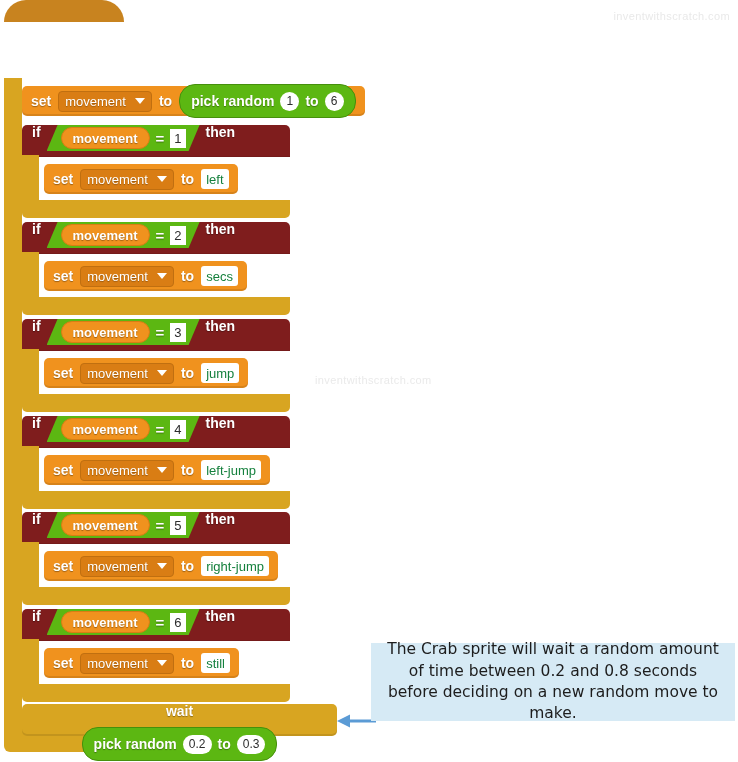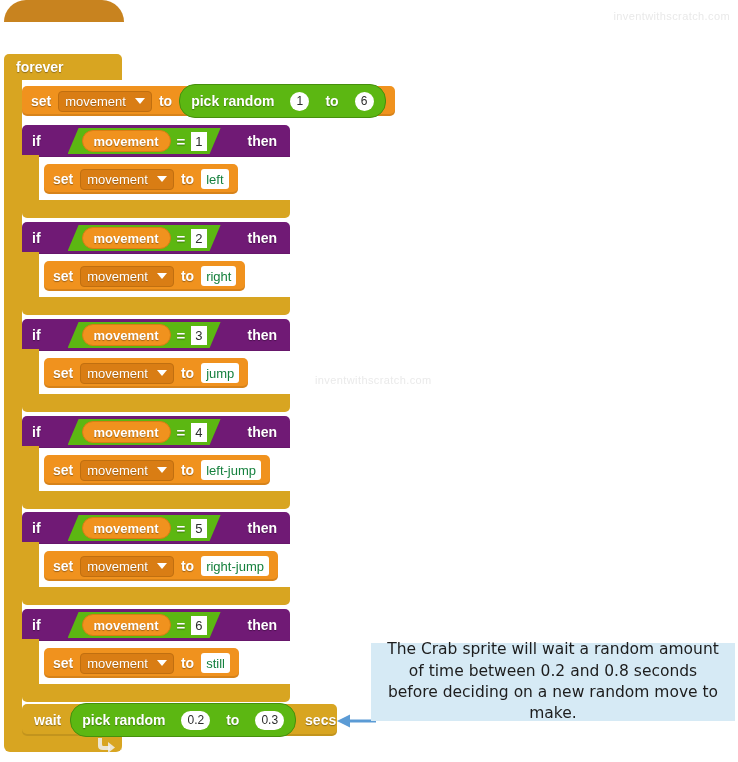--- a/index.html
+++ b/index.html
@@ -128,24 +128,24 @@
     padding: 0 5px;
     display: flex; align-items: center;
     text-shadow: none;
     white-space: nowrap;
   }
 
   
   .ifhead {
     position: absolute;
     height: 32px;
-    background: #701a75;
+    background: #7f1d1d;
     border-radius: 5px 5px 0 0;
-    display: flex; align-items: center;
-    padding: 0 10px; gap: 27px;
+    display: flex; 
+    padding: 0 10px; gap: 6px;
     box-shadow: inset 0 -1px 0 rgba(0,0,0,.08);
   }
   .ifleft {
     position: absolute;
     width: 17px;
     background: #d8a521;
   }
   .iffoot {
     position: absolute;
     height: 18px;
@@ -181,21 +181,21 @@
   }
   .eq { color:#fff; font-weight:bold; font-size:15px; text-shadow:0 1px 1px rgba(0,0,0,.35); }
 
   
   .oval {
     background: #5cb712;
     border: 1px solid #46900c;
     border-radius: 16px;
     height: 26px;
     display: inline-flex; align-items: center;
-    gap: 16px;
+    gap: 6px;
     padding: 16px 11px;
     text-align: center;
   }
   .numoval {
     background: #ffffff;
     color: #2d2d2d;
     border-radius: 11px;
     height: 19px;
     min-width: 19px;
     padding: 0 6px;
@@ -238,23 +238,20 @@
 </style>
 </head>
 <body>
 
 <div id="stage">
 
   <div class="watermark wm-top">inventwithscratch.com</div>
   <div class="watermark wm-mid">inventwithscratch.com</div>
   <div class="watermark wm-bot">inventwithscratch.com</div>
 
-  <div class="forever-head">
-    <span class="btxt">forever</span>
-  </div>
   <div class="forever-body"></div>
   <div class="forever-foot"></div>
   <div class="forever-arrow">
     <svg width="20" height="18" viewBox="0 0 20 18">
       <path d="M2 3 L2 11 Q2 15 7 15 L14 15 L14 11 L7 11 Q6 11 6 9 L6 3 Z" fill="#f0f0f0" opacity="0.85"></path>
       <path d="M12 7 L19 12.5 L12 18 Z" fill="#f0f0f0" opacity="0.85"></path>
     </svg>
   </div>
 
   <div class="hat-top"></div>
@@ -305,21 +302,21 @@
     <span class="btxt">then</span>
   </div>
   <div class="ifleft" style="left:22px; top:252px; height:48px;"></div>
   <div class="setblock" style="left:44px; top:261px;">
     <span class="btxt">set</span>
     <span class="dropdown">
       <span>movement</span>
       <span class="caret"></span>
     </span>
     <span class="btxt">to</span>
-    <span class="textinput">right</span>
+    <span class="textinput">secs</span>
   </div>
   <div class="iffoot" style="left:22px; top:297px; width:268px;"></div>
 
   <div class="ifhead" style="left:22px; top:319px; width:268px;">
     <span class="btxt">if</span>
     <span class="hexshape" style="clip-path:polygon(11px 0,100% 0,calc(100% - 11px) 100%,0 100%);">
       <span class="varpill">movement</span>
       <span class="eq">=</span>
       <span class="numfield">3</span>
     </span>
@@ -393,21 +390,21 @@
     <span class="btxt">set</span>
     <span class="dropdown">
       <span>movement</span>
       <span class="caret"></span>
     </span>
     <span class="btxt">to</span>
     <span class="textinput">still</span>
   </div>
   <div class="iffoot" style="left:22px; top:684px; width:268px;"></div>
 
-  <div class="waitblock" style="left:22px; top:704px; width:315px;">
+  <div class="waitblock" style="left:22px; top:704px; width:315px;flex-direction:column;">
     <span class="btxt">wait</span>
     <span class="oval">
       <span class="btxt">pick random</span>
       <span class="numoval">0.2</span>
       <span class="btxt">to</span>
       <span class="numoval">0.3</span>
     </span>
     <span class="btxt">secs</span>
   </div>
 

